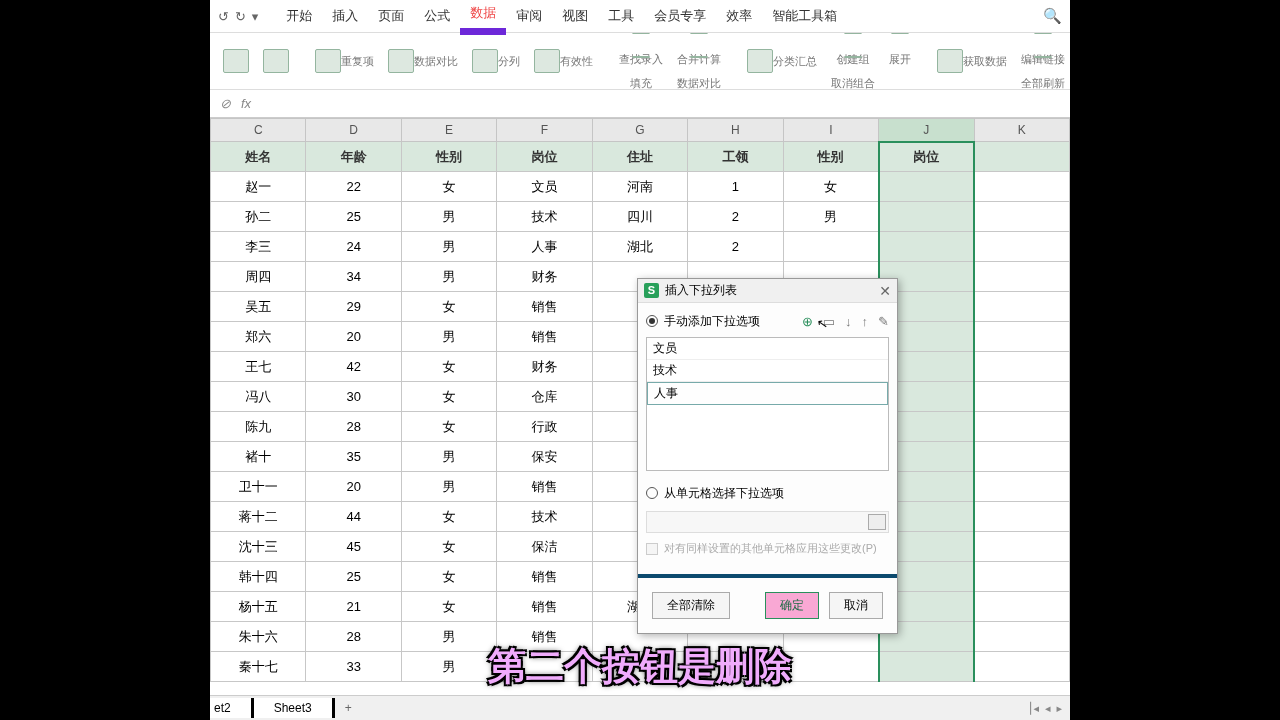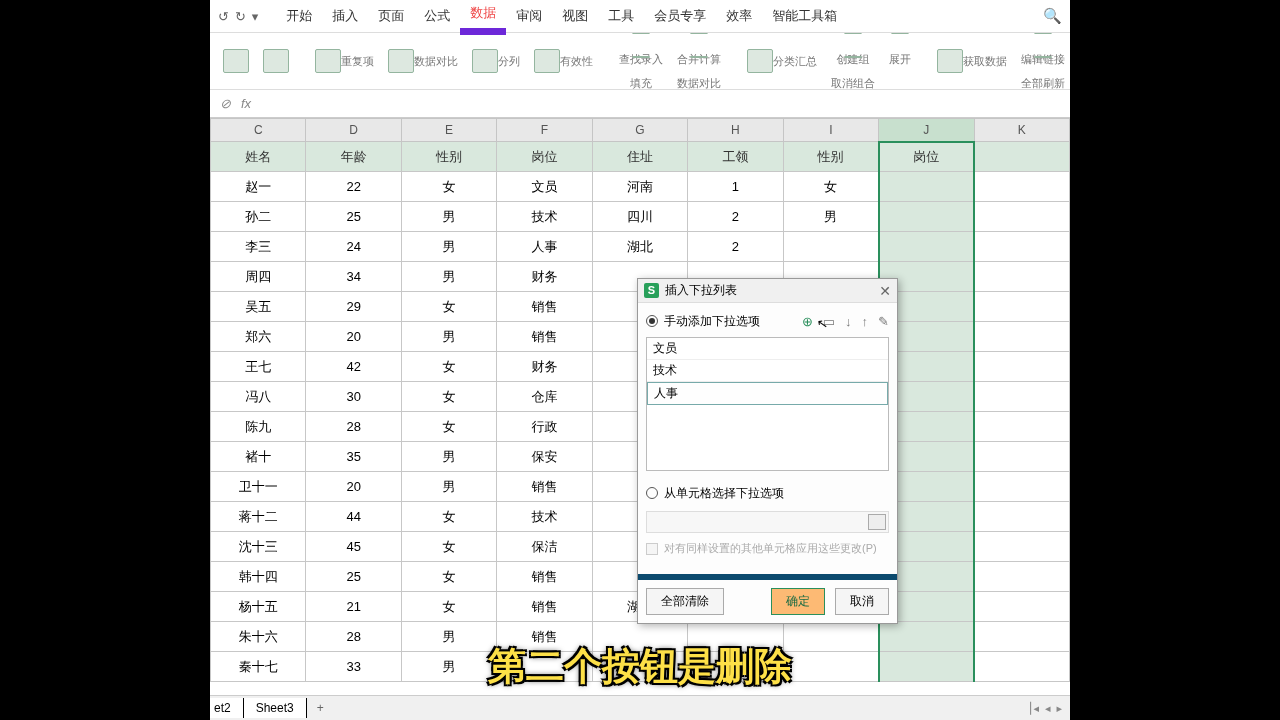--- a/index.html
+++ b/index.html
@@ -23,21 +23,21 @@
 .ribbon-icon.big { width: 26px; height: 24px; }
 
 .formula-bar { height: 28px; background: #fff; border-bottom: 1px solid #ccc; display: flex; align-items: center; padding: 0 10px; color: #888; font-style: italic; font-size: 13px; gap: 10px; }
 
 .sheet-wrap { position: relative; height: 577px; overflow: hidden; background: #fff; }
 
 table.sheet { border-collapse: collapse; width: 100%; table-layout: fixed; }
 table.sheet th.colhdr { background: #e8e8e8; border: 1px solid #c5c5c5; font-weight: normal; font-size: 12px; height: 23px; color: #555; }
 table.sheet th.colhdr.active { background: #c8e0ce; }
 table.sheet td { border: 1px solid #c7c7c7; height: 30px; text-align: center; font-size: 13px; background: #fff; }
-table.sheet tr.hdr-row td { background: #d9e8dd; font-weight: 400; color: #333; }
+table.sheet tr.hdr-row td { background: #d9e8dd; font-weight: 700; color: #333; }
 table.sheet td.sel { background: #d9e8dd; border-left: 2px solid #2a8f5c; border-right: 2px solid #2a8f5c; }
 table.sheet tr.first-sel td.sel { border-top: 2px solid #2a8f5c; }
 
 .dialog { position: absolute; left: 637px; top: 278px; width: 261px; background: #fdfdfd; border: 1px solid #999; box-shadow: 2px 2px 8px rgba(0,0,0,0.3); z-index: 10; font-size: 12px; }
 .dlg-title { height: 24px; background: #f0f0f0; display: flex; align-items: center; padding: 0 6px; border-bottom: 1px solid #ddd; }
 .dlg-title .s-icon { width: 15px; height: 15px; background: #28a05a; color: #fff; font-weight: bold; text-align: center; line-height: 15px; font-size: 11px; border-radius: 2px; margin-right: 6px; }
 .dlg-title .close-x { margin-left: auto; color: #666; cursor: pointer; font-size: 14px; }
 .dlg-body { padding: 6px 8px; }
 .dlg-row { display: flex; align-items: center; height: 24px; gap: 6px; }
 .dlg-row .radio { width: 12px; height: 12px; border: 1px solid #555; border-radius: 50%; display: inline-flex; align-items: center; justify-content: center; }
@@ -45,30 +45,30 @@
 .dlg-row .tool-icons { margin-left: auto; display: flex; gap: 10px; color: #777; font-size: 13px; }
 .dlg-row .tool-icons span { cursor: pointer; }
 .dlg-list { border: 1px solid #bbb; min-height: 134px; margin-top: 4px; background: #fff; }
 .dlg-list .item { padding: 2px 6px; border-bottom: 1px solid #eee; font-size: 12px; }
 .dlg-list .item.editing { border: 1px solid #7aa; background: #fefefe; }
 .dlg-from-cell { margin-top: 10px; text-align: center; }
 .dlg-range { margin: 6px 0; border: 1px solid #ddd; height: 22px; background: #f7f7f7; position: relative; }
 .dlg-range .picker { position: absolute; right: 2px; top: 2px; width: 18px; height: 16px; border: 1px solid #aaa; background: #eee; }
 .dlg-check { display: flex; align-items: center; gap: 6px; color: #aaa; margin: 8px 0 12px; font-size: 11px; }
 .dlg-check .cb { width: 12px; height: 12px; border: 1px solid #ccc; background: #f5f5f5; }
-.dlg-buttons { display: flex; gap: 10px; padding: 8px; border-top: 6px solid #0c4a6e; justify-content: space-between; }
+.dlg-buttons { display: flex; gap: 10px; padding: 14px; border-top: 4px solid #0c4a6e; justify-content: space-between; }
 .dlg-buttons button { padding: 4px 14px; font-size: 12px; border: 1px solid #aaa; background: #f5f5f5; cursor: pointer; }
-.dlg-buttons button.primary { border: 1px solid #2a8f5c; color: #1a6b43; background: #fdba74; }
+.dlg-buttons button.primary { border: 1px solid #2a8f5c; color: #1a6b43; background: #f9a8d4; }
 
 .cursor-ptr { position: absolute; left: 817px; top: 316px; z-index: 20; font-size: 13px; color: #000; transform: rotate(-10deg); }
 
-.caption { position: absolute; left: 50%; bottom: 28px; transform: translateX(-50%); color: #fde047; font-size: 38px; font-weight: bold; z-index: 30; text-shadow: -2px -2px 0 #000, 2px -2px 0 #000, -2px 2px 0 #000, 2px 2px 0 #000, 0 0 6px #000; }
+.caption { position: absolute; left: 50%; bottom: 28px; transform: translateX(-50%); color: #f0abfc; font-size: 38px; font-weight: bold; z-index: 30; text-shadow: -2px -2px 0 #000, 2px -2px 0 #000, -2px 2px 0 #000, 2px 2px 0 #000, 0 0 6px #000; }
 
 .tabs { position: absolute; bottom: 0; left: 0; right: 0; height: 25px; background: #f0f0f0; border-top: 1px solid #ccc; display: flex; align-items: center; font-size: 12px; }
-.tabs .tab { padding: 3px 12px; border-right: 1px solid #000000; background: #fff; }
+.tabs .tab { padding: 3px 20px; border-right: 3px solid #000000; background: #fff; }
 .tabs .tab.trunc { padding-left: 4px; }
 .tabs .add { padding: 0 10px; color: #666; }
 .tabs .scroll { margin-left: auto; display: flex; gap: 6px; padding-right: 8px; color: #888; font-size: 11px; }
 </style>
 </head>
 <body>
 
 <div class="letterbox-left"></div>
 <div class="letterbox-right"></div>
 

